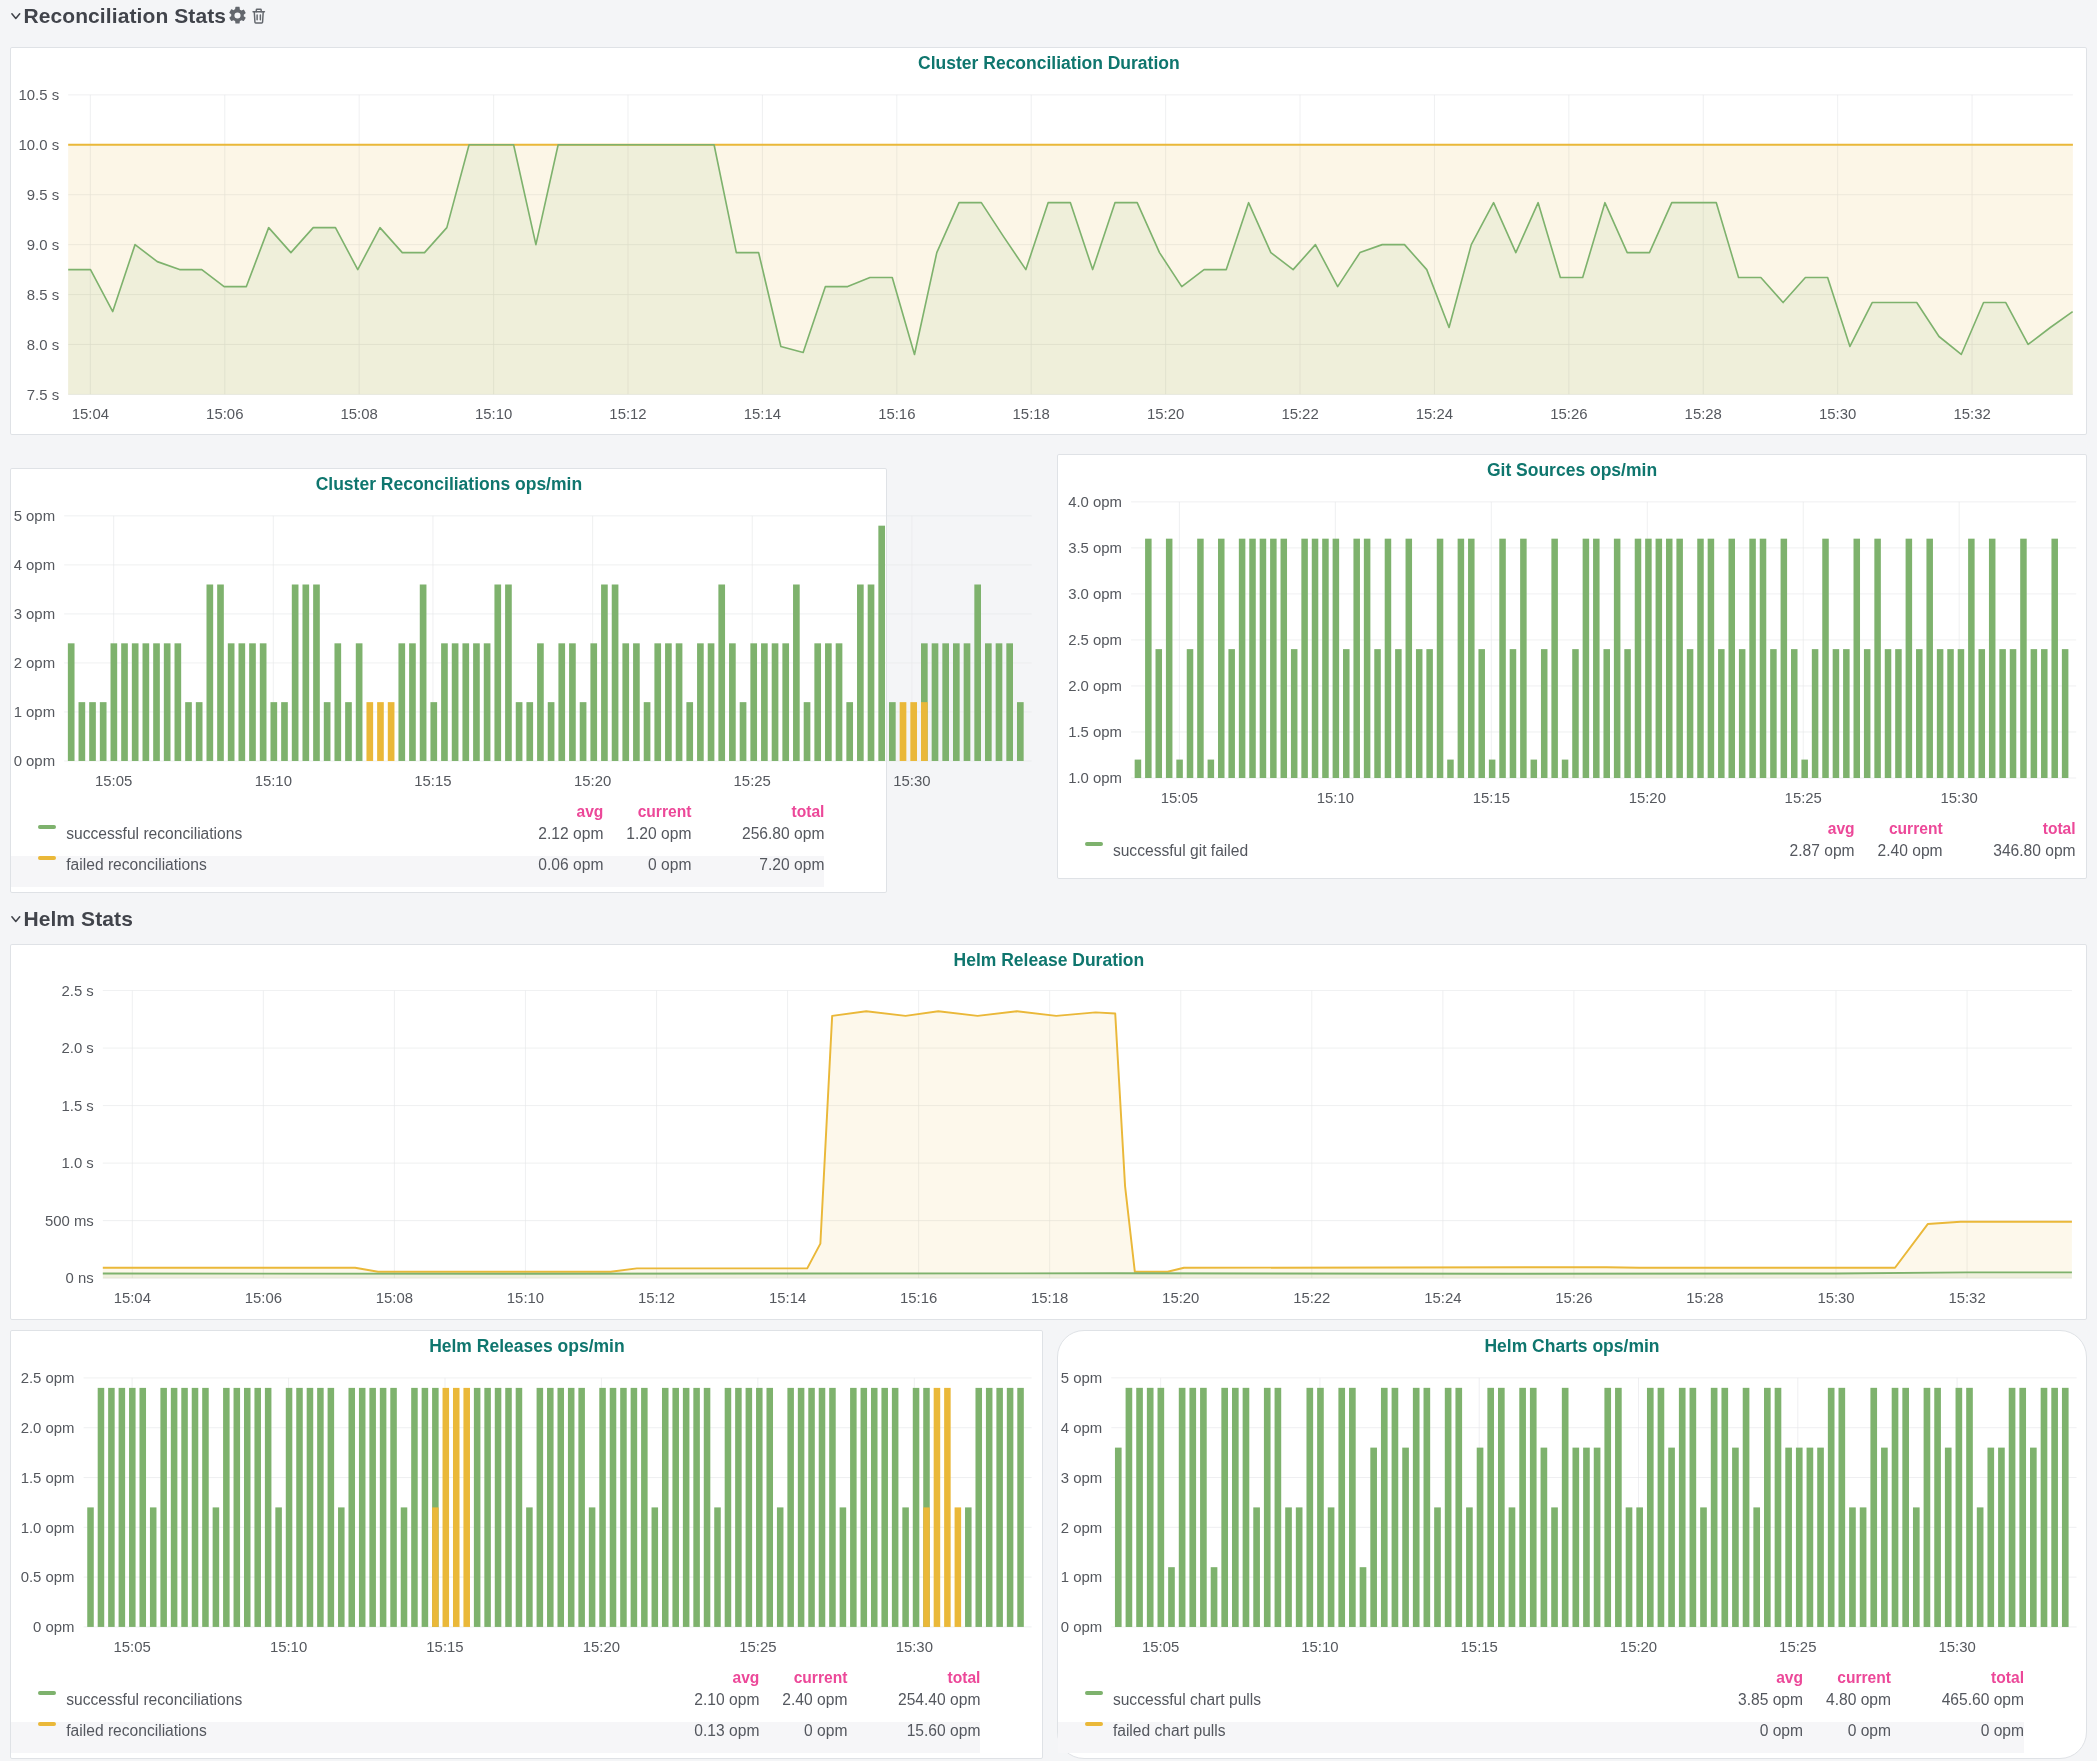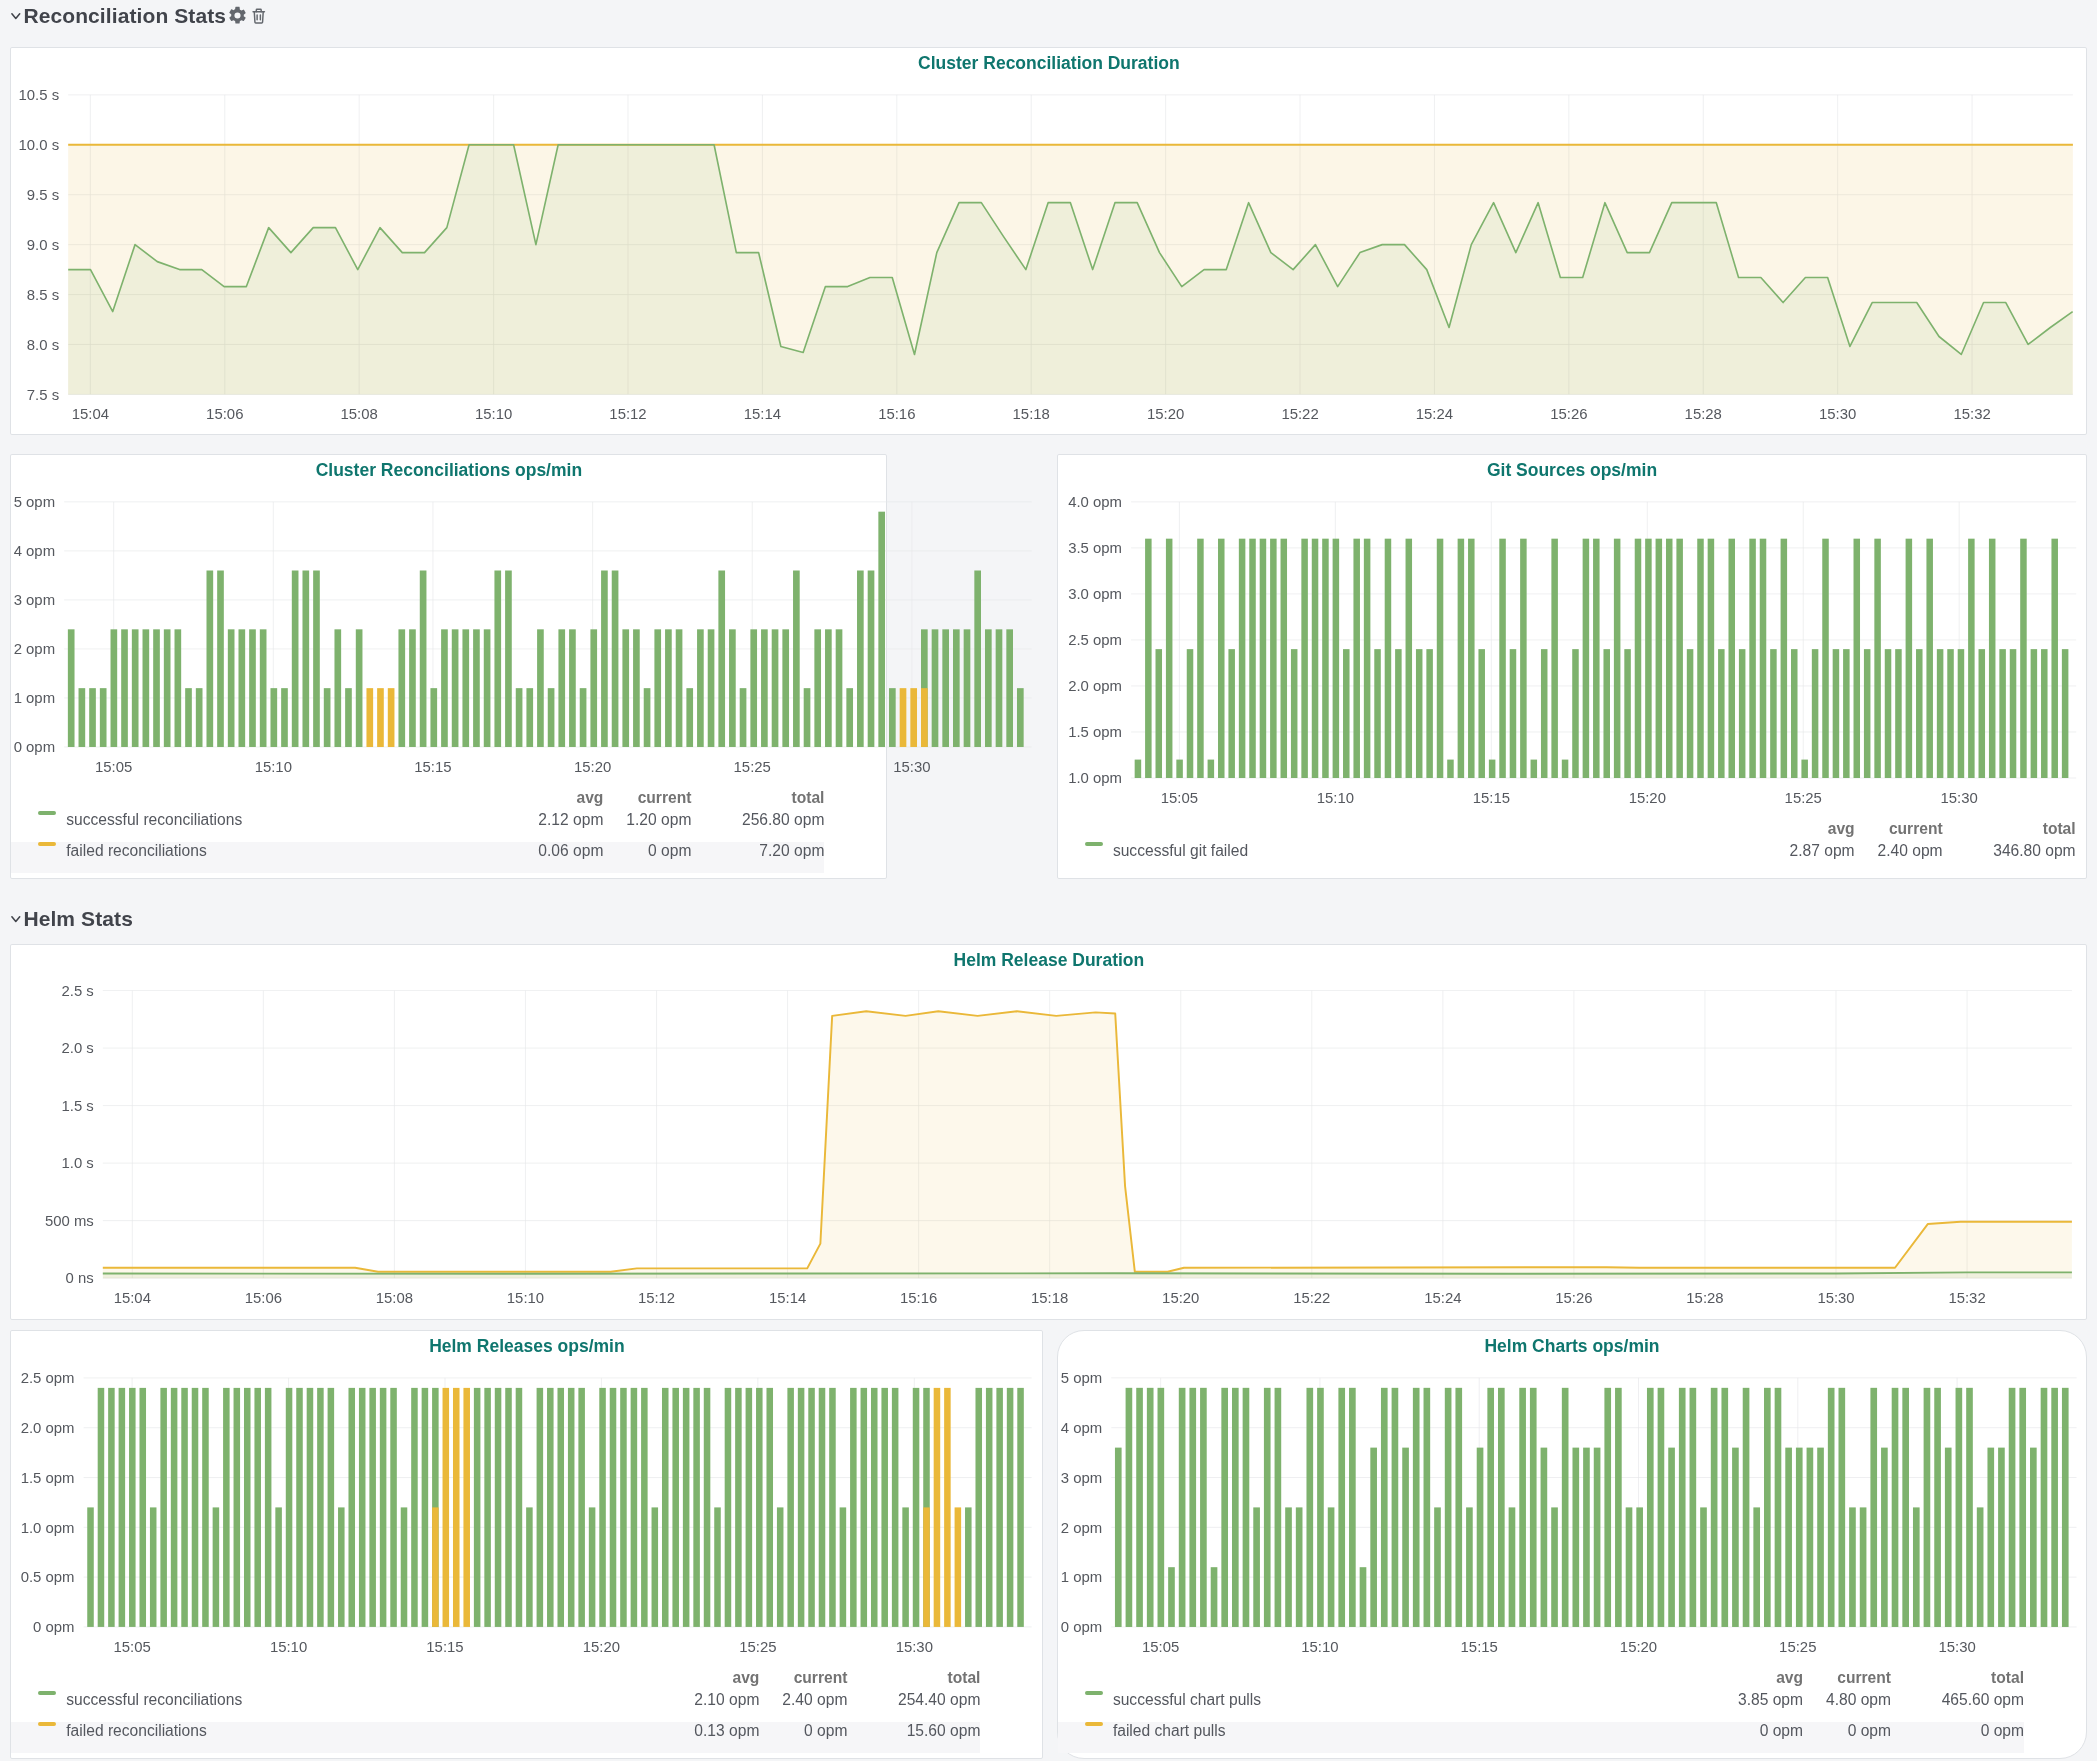--- a/index.html
+++ b/index.html
@@ -10,21 +10,21 @@
   .icon-btn{width:22px;height:22px;display:flex;align-items:center;justify-content:center;cursor:pointer;}
   .panel{position:absolute;background:#ffffff;border:0.6px solid #dfe2e6;border-radius:1.9px;box-sizing:border-box;}
   .panel-title{position:absolute;top:0;left:0;right:0;height:30px;display:flex;align-items:center;justify-content:center;
     font-size:17.5px;font-weight:600;color:#0f766e;cursor:pointer;}
   .chart{position:absolute;left:0;right:0;}
   .chart.no-legend{top:30px;bottom:2.6px;}
   .chart.legend2{top:30px;bottom:97px;}
   .chart.legend1{top:30px;bottom:66px;}
   .legend{position:absolute;left:0;right:0;bottom:5.2px;font-size:15.6px;color:#54575e;}
   .lg-head{display:flex;justify-content:flex-end;align-items:center;height:26px;font-weight:700;}
-  .lg-h{color:#737373;text-align:right;cursor:pointer;}
+  .lg-h{color:#ec4899;text-align:right;cursor:pointer;}
   .lg-row{display:flex;height:31px;}
   .lg-row.striped{background:#f6f6f8;}
   .lg-marker{width:17.5px;height:3.9px;border-radius:1.9px;margin:0 10.4px 0 27px;flex:0 0 auto;}
   .lg-name{flex:1;cursor:pointer;}
   .lg-c0{width:110px;text-align:right;}
   .lg-c1{width:88px;text-align:right;}
   .lg-c2{width:133px;text-align:right;}
   .pr-a{padding-right:62px;box-sizing:border-box;}
   .pr-b{padding-right:10.4px;box-sizing:border-box;}
   svg text{font-family:"Liberation Sans",sans-serif;font-size:23px;fill:#55585e;}
@@ -102,21 +102,21 @@
           <text x="2609.9027824337913" y="526" text-anchor="middle">15:28</text>
           <text x="2817.2108615487764" y="526" text-anchor="middle">15:30</text>
           <text x="3024.5189406637614" y="526" text-anchor="middle">15:32</text>
           <path d="M88.0 103.0 L3180.0 103.0 L 3180.0 488.0 L 88.0 488.0 Z" fill="#EAB839" fill-opacity="0.12" stroke="none"></path>
           <path d="M88.0 103.0 L3180.0 103.0" fill="none" stroke="#EAB839" stroke-width="3" stroke-linejoin="round"></path>
           <path d="M88.0 295.5 L122.4 295.5 L156.7 360.2 L191.1 257.0 L225.4 283.2 L259.8 295.5 L294.1 295.5 L328.5 321.7 L362.8 321.7 L397.2 230.8 L431.5 269.3 L465.9 230.8 L500.2 230.8 L534.6 295.5 L568.9 230.8 L603.3 269.3 L637.6 269.3 L672.0 230.8 L706.3 103.0 L740.7 103.0 L775.0 103.0 L809.4 257.0 L843.7 103.0 L878.1 103.0 L912.4 103.0 L946.8 103.0 L981.1 103.0 L1015.5 103.0 L1049.8 103.0 L1084.2 103.0 L1118.5 269.3 L1152.9 269.3 L1187.2 414.1 L1221.6 423.3 L1255.9 321.7 L1290.3 321.7 L1324.6 307.8 L1359.0 307.8 L1393.3 426.4 L1427.7 269.3 L1462.0 192.3 L1496.4 192.3 L1530.7 244.7 L1565.1 295.5 L1599.4 192.3 L1633.8 192.3 L1668.1 295.5 L1702.5 192.3 L1736.8 192.3 L1771.2 269.3 L1805.5 321.7 L1839.9 295.5 L1874.2 295.5 L1908.6 192.3 L1943.0 269.3 L1977.3 295.5 L2011.7 257.0 L2046.0 321.7 L2080.4 269.3 L2114.7 257.0 L2149.1 257.0 L2183.4 295.5 L2217.8 384.8 L2252.1 257.0 L2286.5 192.3 L2320.8 269.3 L2355.2 192.3 L2389.5 307.8 L2423.9 307.8 L2458.2 192.3 L2492.6 269.3 L2526.9 269.3 L2561.3 192.3 L2595.6 192.3 L2630.0 192.3 L2664.3 307.8 L2698.7 307.8 L2733.0 346.3 L2767.4 307.8 L2801.7 307.8 L2836.1 414.1 L2870.4 346.3 L2904.8 346.3 L2939.1 346.3 L2973.5 398.7 L3007.8 426.4 L3042.2 346.3 L3076.5 346.3 L3110.9 411.0 L3145.2 384.8 L3179.6 360.2 L 3179.6 488.0 L 88.0 488.0 Z" fill="#7EB26D" fill-opacity="0.1" stroke="none"></path>
           <path d="M88.0 295.5 L122.4 295.5 L156.7 360.2 L191.1 257.0 L225.4 283.2 L259.8 295.5 L294.1 295.5 L328.5 321.7 L362.8 321.7 L397.2 230.8 L431.5 269.3 L465.9 230.8 L500.2 230.8 L534.6 295.5 L568.9 230.8 L603.3 269.3 L637.6 269.3 L672.0 230.8 L706.3 103.0 L740.7 103.0 L775.0 103.0 L809.4 257.0 L843.7 103.0 L878.1 103.0 L912.4 103.0 L946.8 103.0 L981.1 103.0 L1015.5 103.0 L1049.8 103.0 L1084.2 103.0 L1118.5 269.3 L1152.9 269.3 L1187.2 414.1 L1221.6 423.3 L1255.9 321.7 L1290.3 321.7 L1324.6 307.8 L1359.0 307.8 L1393.3 426.4 L1427.7 269.3 L1462.0 192.3 L1496.4 192.3 L1530.7 244.7 L1565.1 295.5 L1599.4 192.3 L1633.8 192.3 L1668.1 295.5 L1702.5 192.3 L1736.8 192.3 L1771.2 269.3 L1805.5 321.7 L1839.9 295.5 L1874.2 295.5 L1908.6 192.3 L1943.0 269.3 L1977.3 295.5 L2011.7 257.0 L2046.0 321.7 L2080.4 269.3 L2114.7 257.0 L2149.1 257.0 L2183.4 295.5 L2217.8 384.8 L2252.1 257.0 L2286.5 192.3 L2320.8 269.3 L2355.2 192.3 L2389.5 307.8 L2423.9 307.8 L2458.2 192.3 L2492.6 269.3 L2526.9 269.3 L2561.3 192.3 L2595.6 192.3 L2630.0 192.3 L2664.3 307.8 L2698.7 307.8 L2733.0 346.3 L2767.4 307.8 L2801.7 307.8 L2836.1 414.1 L2870.4 346.3 L2904.8 346.3 L2939.1 346.3 L2973.5 398.7 L3007.8 426.4 L3042.2 346.3 L3076.5 346.3 L3110.9 411.0 L3145.2 384.8 L3179.6 360.2" fill="none" stroke="#7EB26D" stroke-width="2.5" stroke-linejoin="round"></path>
         </svg></div>
   </div>
 
-  <div class="panel" style="left:10.4px;top:454px;width:877px;height:425px;">
+  <div class="panel" style="left:10.4px;top:468px;width:877px;height:425px;">
     <div class="panel-title">Cluster Reconciliations ops/min</div>
     <div class="chart legend2"><svg width="1031" height="297" viewBox="0 0 1590 458">
           <line x1="158.32343234323432" y1="26" x2="158.32343234323432" y2="404" stroke="#e6e7ea" stroke-width="1"></line>
           <line x1="404.5280528052805" y1="26" x2="404.5280528052805" y2="404" stroke="#e6e7ea" stroke-width="1"></line>
           <line x1="650.7326732673267" y1="26" x2="650.7326732673267" y2="404" stroke="#e6e7ea" stroke-width="1"></line>
           <line x1="896.937293729373" y1="26" x2="896.937293729373" y2="404" stroke="#e6e7ea" stroke-width="1"></line>
           <line x1="1143.1419141914191" y1="26" x2="1143.1419141914191" y2="404" stroke="#e6e7ea" stroke-width="1"></line>
           <line x1="1389.3465346534654" y1="26" x2="1389.3465346534654" y2="404" stroke="#e6e7ea" stroke-width="1"></line>
           <line x1="82" y1="404" x2="1574" y2="404" stroke="#e6e7ea" stroke-width="1"></line>
           <text x="68" y="412" text-anchor="end">0 opm</text>

